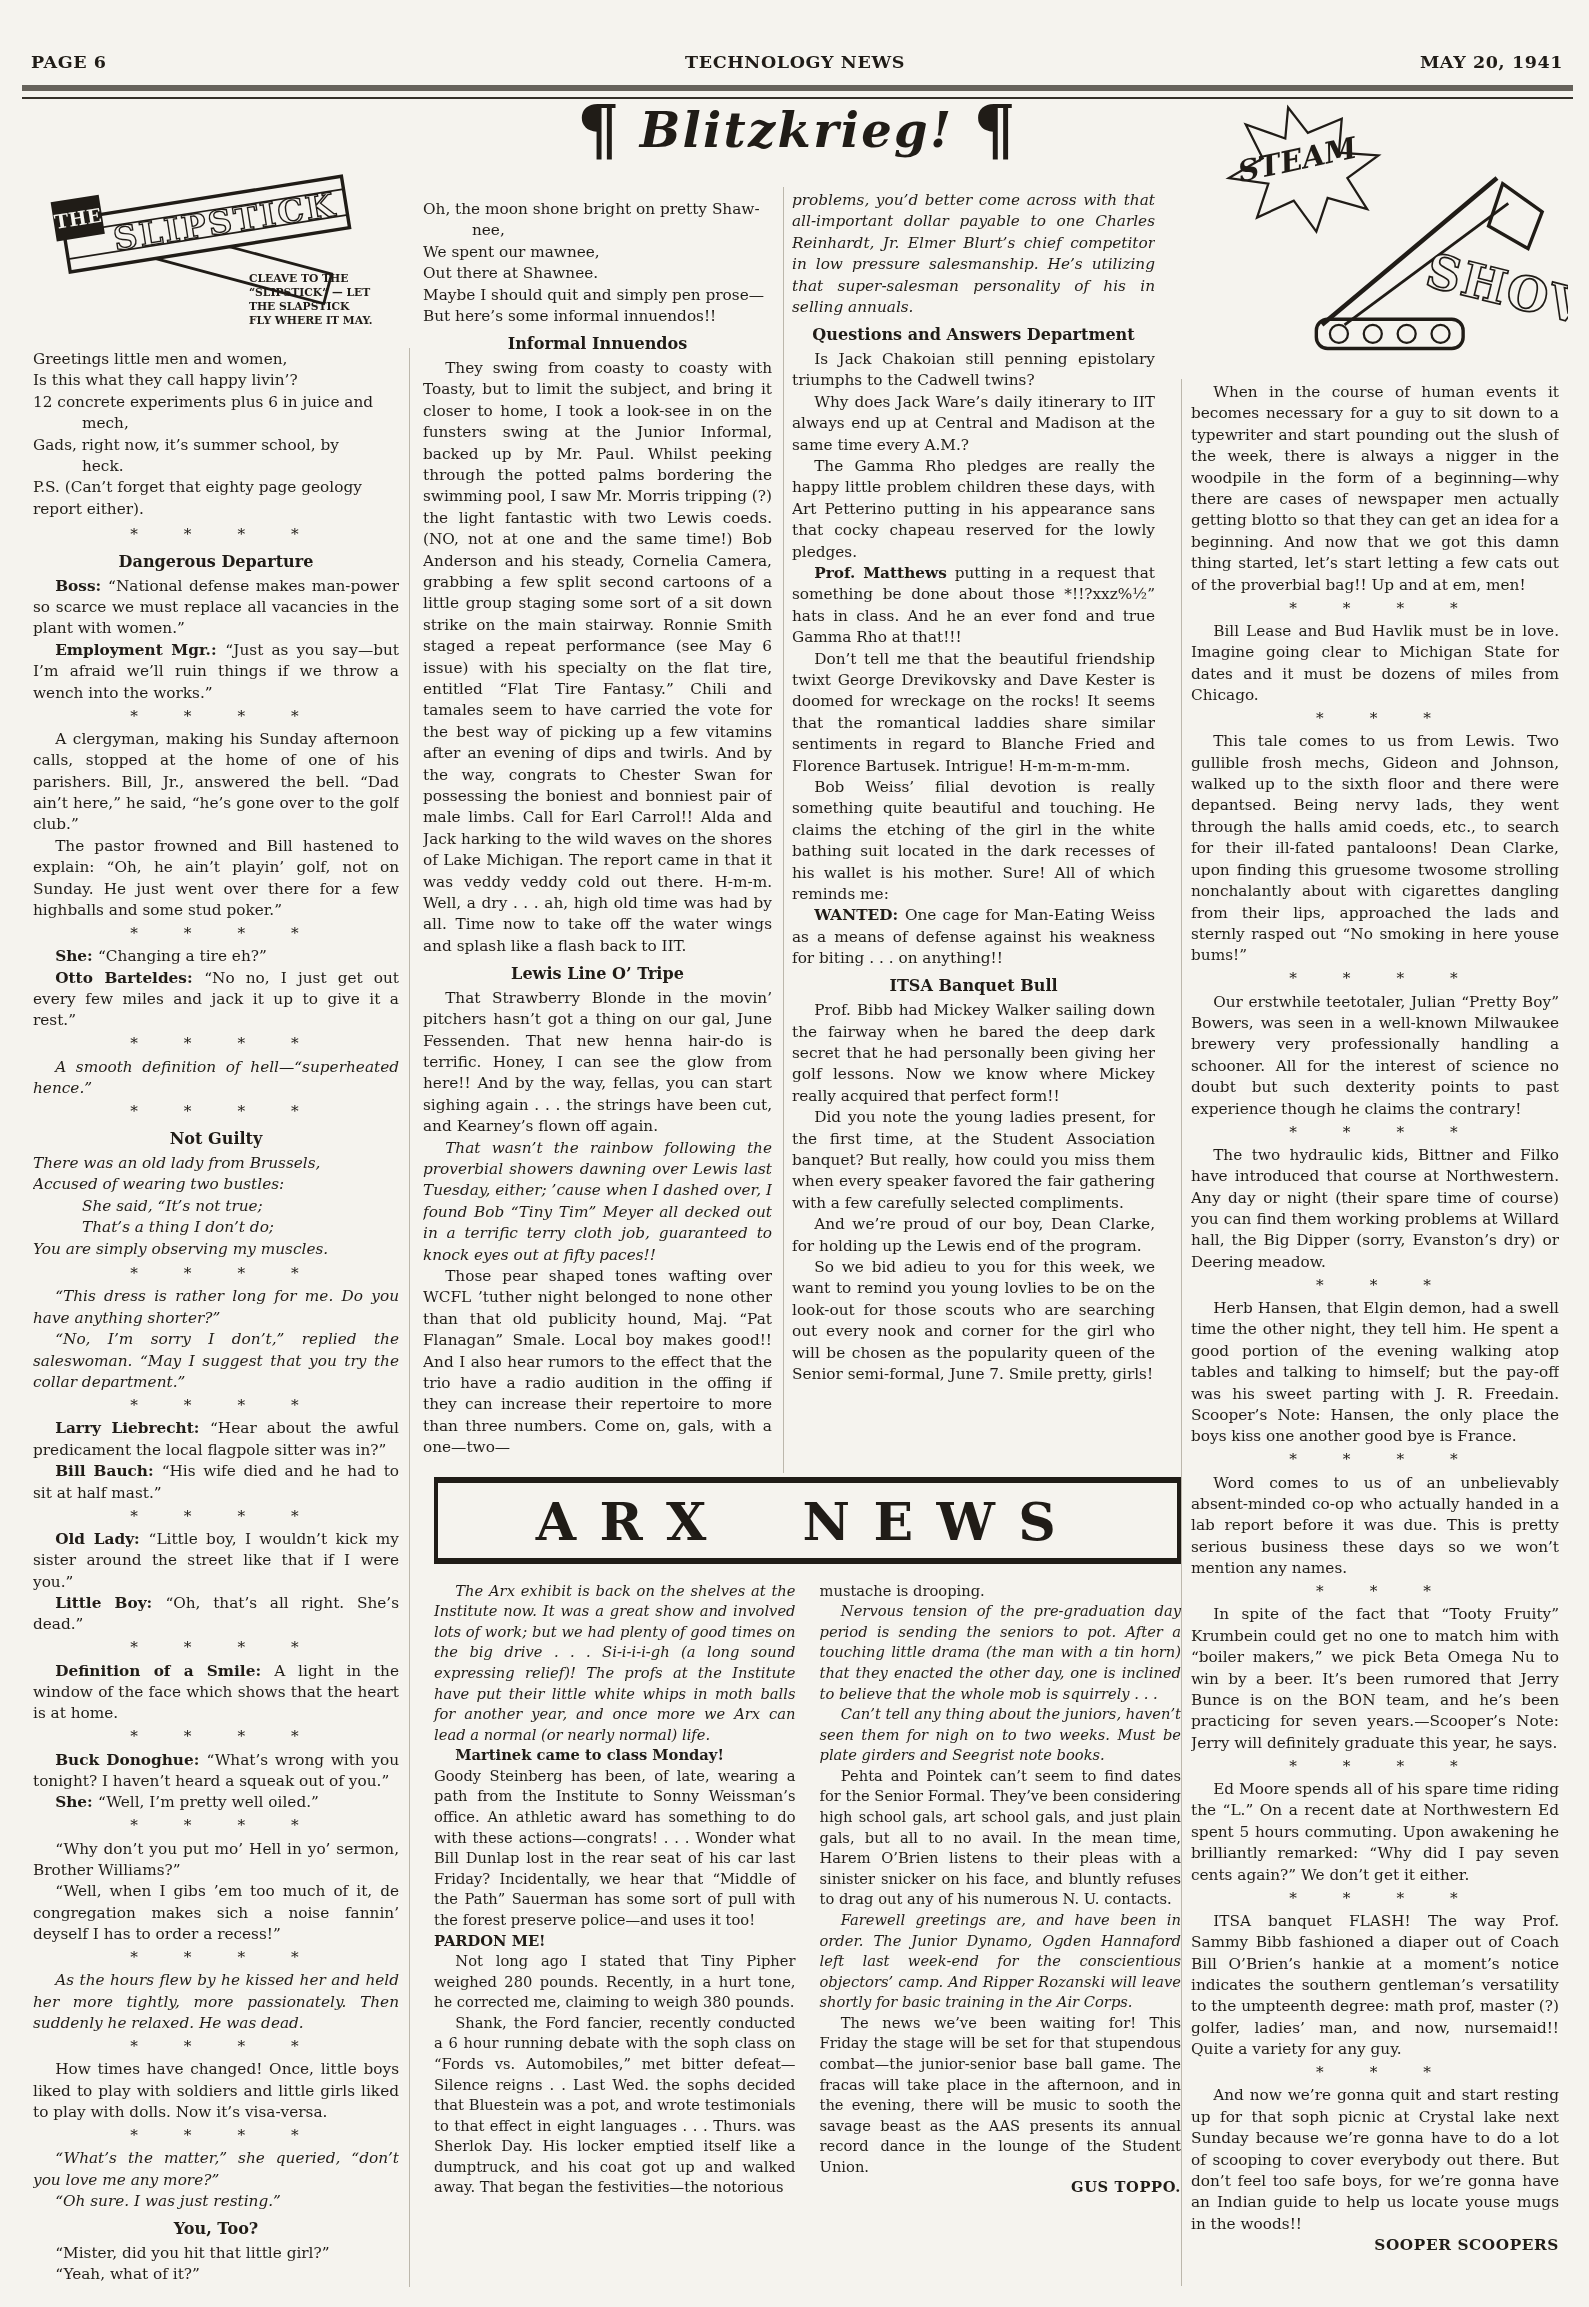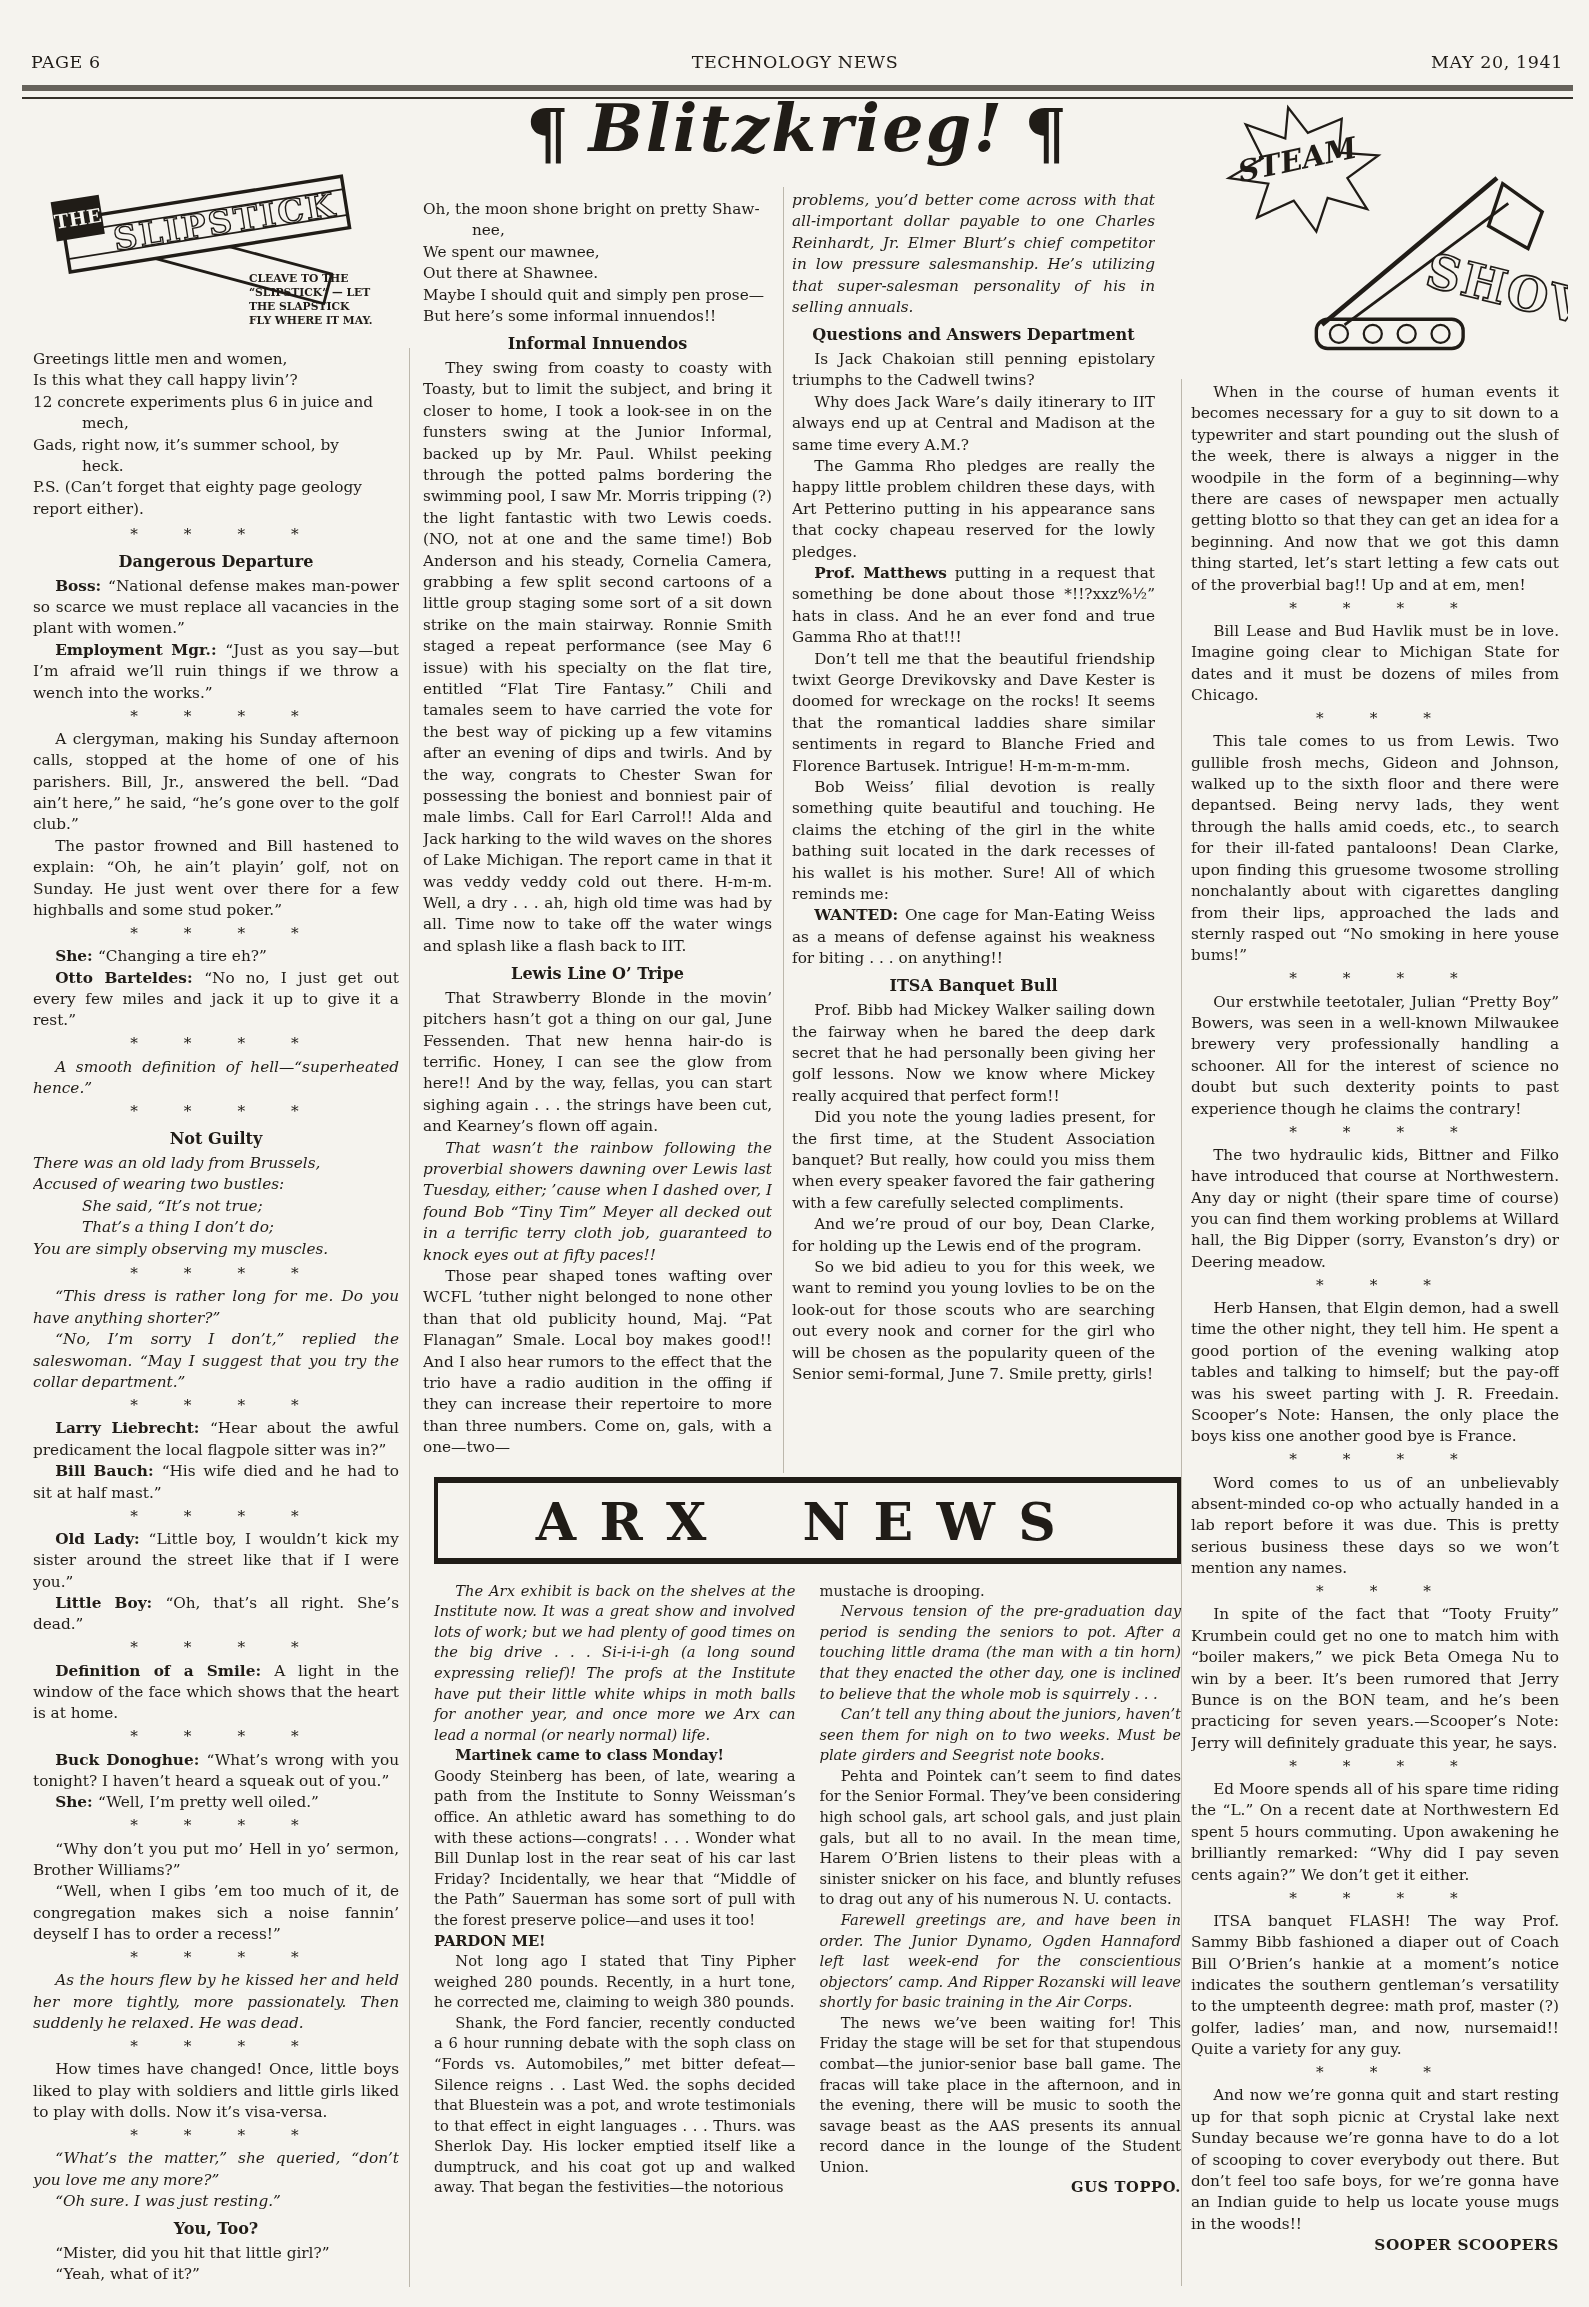--- a/index.html
+++ b/index.html
@@ -1,18 +1,18 @@
 <!DOCTYPE html>
 <html style="font-size:9px"><head>
 <meta charset="utf-8">
 <style>
   html,body{margin:0;padding:0;background:#d8d5cd;}
   .page{position:relative;width:1590px;height:2307px;background:#f5f3ee;color:#201c17;
         font-family:"DejaVu Serif", serif;overflow:hidden;}
-  .mast{position:absolute;top:52px;font-weight:normal;font-size:17.5px;letter-spacing:0.6px;}
+  .mast{position:absolute;top:52px;font-weight:bold;font-size:17.5px;letter-spacing:0.6px;}
   .mast-left{left:31px;}
   .mast-center{left:0;width:100%;text-align:center;}
   .mast-right{right:27px;}
   .rule{position:absolute;left:21.5px;right:17px;background:#35312a;}
   .rule-a{top:85px;height:6.2px;opacity:.75;}
   .rule-b{top:97px;height:2.3px;}
   .vr{position:absolute;width:1.1px;background:#bcb7ac;}
   #vr1{left:409px;top:348px;height:1939px;}
   #vr2{left:783px;top:187px;height:1286px;}
   #vr3{left:1181px;top:379px;height:1907px;}
@@ -30,21 +30,21 @@
   .para.r{text-align:right;text-indent:0;font-weight:bold;letter-spacing:0.6px;}
   .stars{text-align:center;margin:1.7px 0;letter-spacing:.2em;}
   .subhead{text-align:center;font-size:1.05em;margin:5.7px 0 2.3px 0;font-weight:bold;}
   .poem{font-weight:normal;margin:0 0 3.4px 0;}
   .poem.i{font-weight:normal;font-style:italic;}
   .pline{text-indent:0;}
   .pline.ind{padding-left:3.2em;}
 
   #blitz{position:absolute;left:418px;top:90px;width:757px;text-align:center;white-space:nowrap;}
   #blitz .orn{font-size:67px;vertical-align:-5.7px;padding:0 17px;font-weight:bold;}
-  #blitz .blitz-title{font-size:65px;font-style:italic;font-weight:bold;letter-spacing:2.3px;}
+  #blitz .blitz-title{font-size:48px;font-style:italic;font-weight:bold;letter-spacing:2.3px;}
 
   #slipstick{position:absolute;left:34px;top:109px;width:362px;height:232px;}
   #shovel{position:absolute;left:1203px;top:99px;width:365px;height:271px;}
 
   #arx{position:absolute;left:434px;top:1477px;width:747px;}
   .arx-banner{border:4px solid #201c17;border-top-width:6.2px;border-bottom-width:6.2px;
               text-align:center;padding:8px 0 5.7px 0;}
   .arx-banner span{font-size:52px;font-weight:bold;letter-spacing:.45em;word-spacing:.6em;}
   .arx-cols{display:flex;gap:24px;margin-top:17px;}
   .arx-col{width:366px;font-size:14.7px;line-height:1.40;}

